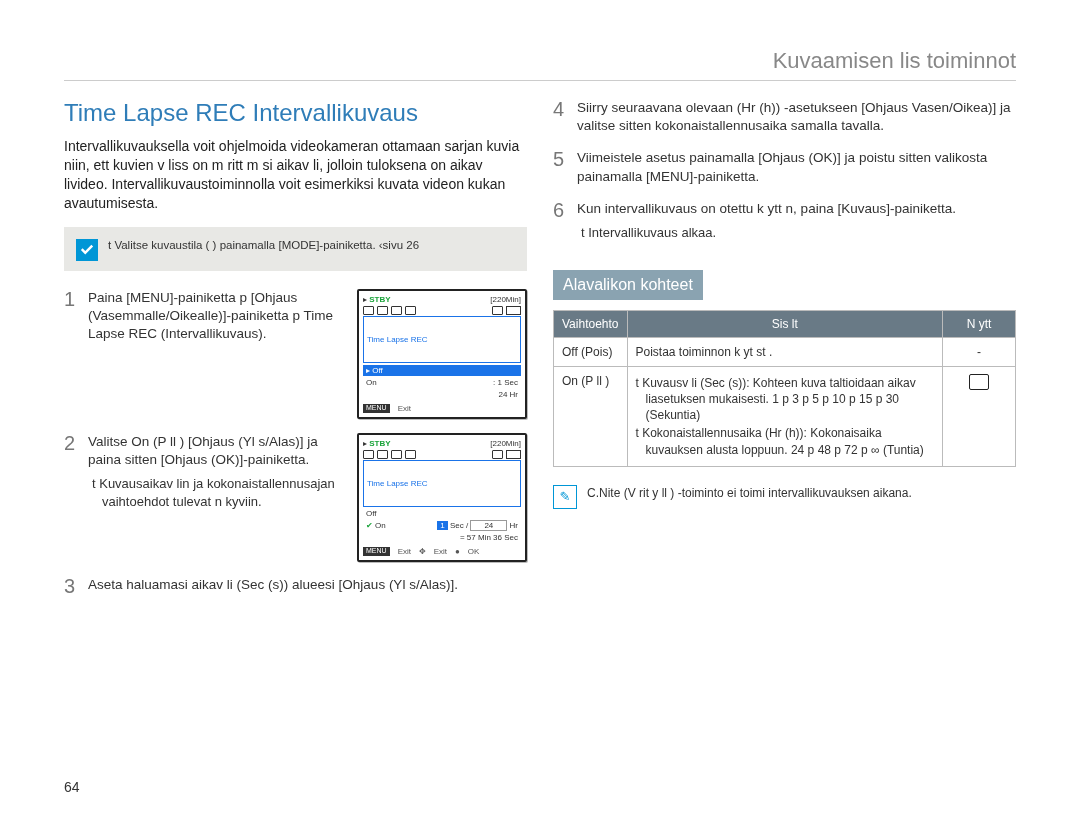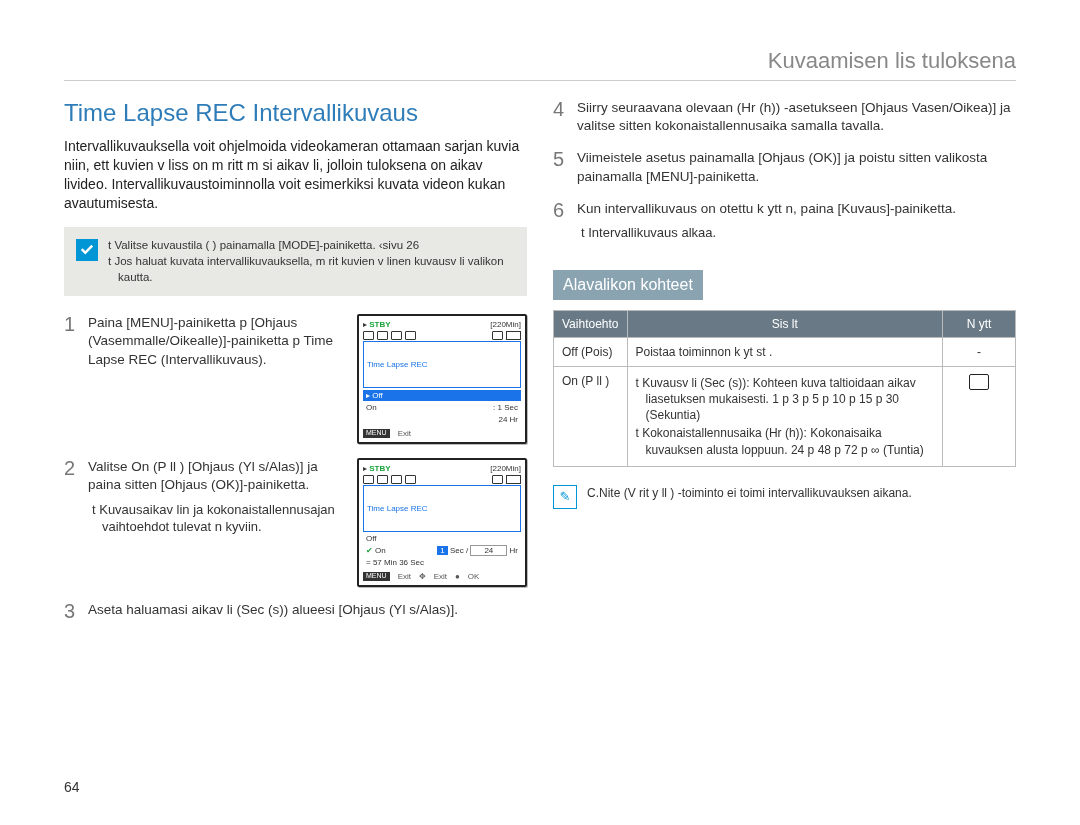--- a/index.html
+++ b/index.html
@@ -127,37 +127,36 @@
   .disp-icon{
     display:inline-block;width:18px;height:14px;border:1.5px solid #222;border-radius:2px;
     vertical-align:middle;position:relative;
   }
 </style>
 </head>
 <body>
 
 <div class="page">
 
-  <div class="section-header">Kuvaamisen lis tuloksena</div>
+  <div class="section-header">Kuvaamisen lis toiminnot</div>
 
   <div class="columns">
 
     <div class="col">
       <h1 class="title">Time Lapse REC Intervallikuvaus</h1>
       <div class="intro">Intervallikuvauksella voit ohjelmoida videokameran ottamaan sarjan kuvia niin, ett  kuvien v liss  on m  ritt m si aikav li, jolloin tuloksena on aikav livideo. Intervallikuvaustoiminnolla voit esimerkiksi kuvata videon kukan avautumisesta.</div>
 
       <div class="note-box">
         <div class="note-icon">
           <svg viewBox="0 0 16 16">
               <path d="M6 13 1 8l2-2 3 3 7-7 2 2z"></path>
             </svg>
         </div>
         <div class="note-body">
           <div class="line bulleted">t  Valitse kuvaustila (    ) painamalla [MODE]-painiketta.  ‹sivu 26</div>
-          <div class="line bulleted">t  Jos haluat kuvata intervallikuvauksella, m  rit  kuvien v linen kuvausv li valikon kautta.</div>
         </div>
       </div>
 
       <ol class="steps">
         <li>
           <div class="step-num">1</div>
           <div class="step-text">Paina [MENU]-painiketta p  [Ohjaus (Vasemmalle/Oikealle)]-painiketta p  Time Lapse REC (Intervallikuvaus).</div>
           <div class="step-graphic">
             <div class="camera">
               <div class="cam-top">
@@ -208,21 +207,21 @@
               <div class="opt-bar"><span>Off</span></div>
               <div class="opt-bar">
                 <span style="color:#1aa33a">✔</span> <span>On</span>
                 <span style="float:right">
                   <span style="background:#1a73e8;color:#fff;padding:0 3px">1</span>
                   <span>Sec /</span>
                   <span style="border:1px solid #999;padding:0 13px">24</span>
                   <span>Hr</span>
                 </span>
               </div>
-              <div class="opt-bar" style=""><span>= 57 Min 36 Sec</span></div>
+              <div class="opt-bar" style="text-align:right"><span>= 57 Min 36 Sec</span></div>
               <div class="cam-foot">
                 <span class="tag">MENU</span>
                   <span>Exit</span>
                 <span>✥</span>
                   <span>Exit</span>
                 <span>●</span>
                   <span>OK</span>
               </div>
             </div>
           </div>

